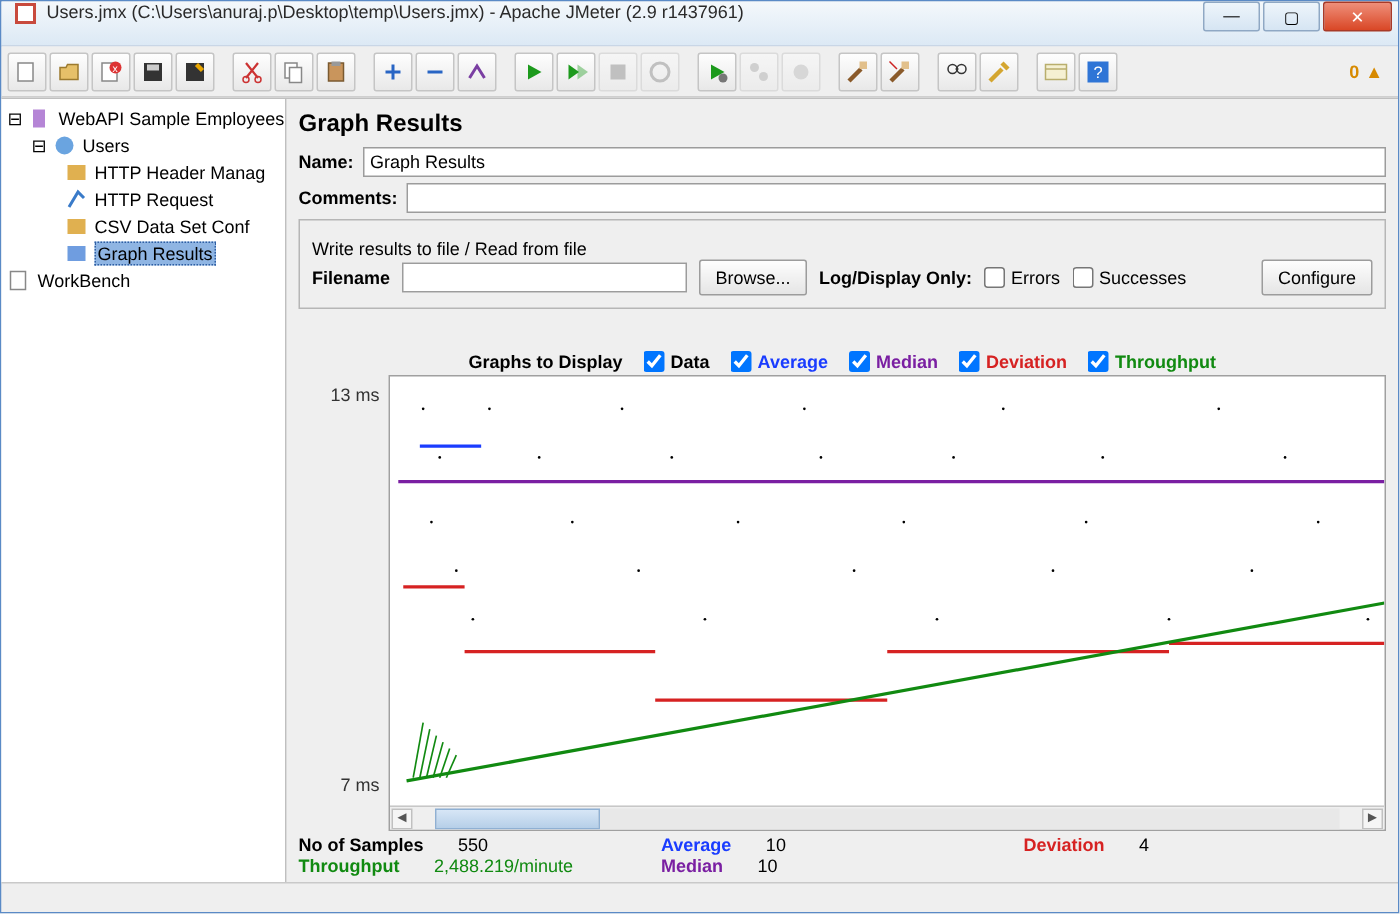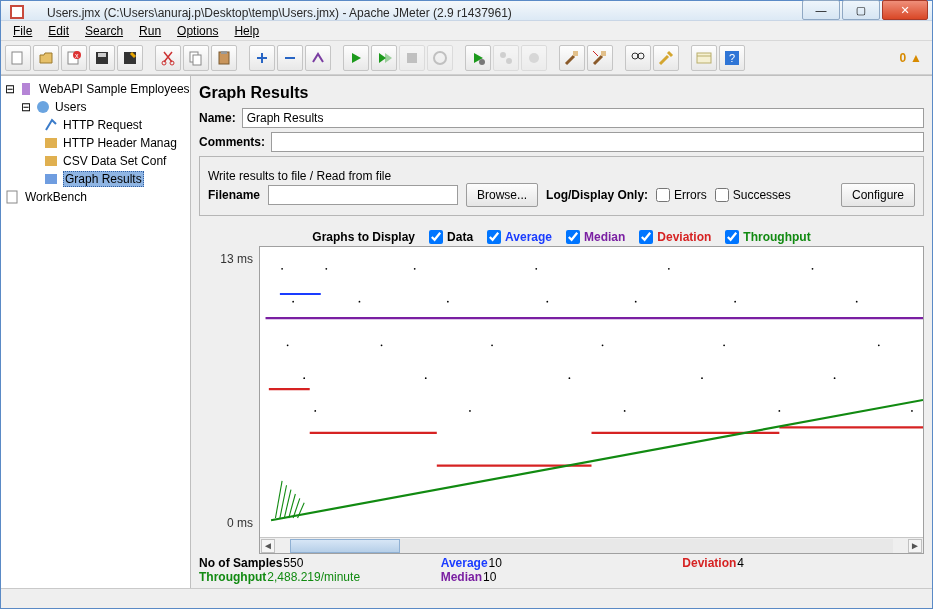--- a/index.html
+++ b/index.html
@@ -1,18 +1,18 @@
 <!DOCTYPE html>
 <html><head>
 <meta charset="utf-8">
 <style>
   * { box-sizing: border-box; margin: 0; padding: 0; }
   html, body { width: 933px; height: 609px; font-family: "Segoe UI", Tahoma, sans-serif; font-size: 12px; overflow: hidden; background: #fff; }
   .window { width: 933px; height: 609px; border: 1px solid #5a8ac6; display: flex; flex-direction: column; background: #f0f0f0; }
-  .titlebar { height: 20px; background: linear-gradient(#f4f8fb,#dce9f5); display: flex; align-items: flex-end; padding: 0 4px 0 8px; border-bottom: 1px solid #c9d6e6; gap: 16px; }
+  .titlebar { height: 30px; background: linear-gradient(#f4f8fb,#dce9f5); display: flex; align-items: flex-start; padding: 0 4px 0 8px; border-bottom: 1px solid #c9d6e6; }
   .titlebar .icon { width: 16px; height: 16px; margin-right: 6px; }
   .titlebar .title { flex: 1; font-size: 12px; color: #2a2a2a; }
   .winbtns { display: flex; gap: 2px; }
   .winbtn { width: 38px; height: 20px; border: 1px solid #8fa8c4; border-radius: 2px; display:flex; align-items:center; justify-content:center; background: linear-gradient(#eef5fb,#d6e5f3); font-size: 11px; }
   .winbtn.close { background: linear-gradient(#ef8f7a,#d94726); color:#fff; border-color:#a83a28; width: 46px; }
   .menubar { height: 20px; background:#f0f0f0; display:flex; align-items:center; padding: 0 6px; gap: 4px; border-bottom:1px solid #d8d8d8;}
   .menuitem { padding: 1px 6px; text-decoration: underline; text-decoration-color: inherit; cursor: default;}
   .toolbar { height: 34px; background:#efefef; border-bottom:1px solid #cfcfcf; display:flex; align-items:center; padding: 0 4px; gap:2px;}
   .tbtn { width:26px; height:26px; border:1px solid #c5c5c5; background:linear-gradient(#fefefe,#e8e8e8); border-radius:2px; display:flex; align-items:center; justify-content:center;}
   .tsep { width:8px; }
@@ -20,35 +20,35 @@
   .tree { width:190px; border-right:1px solid #bfbfbf; background:#fff; padding:4px 2px; overflow:hidden;}
   .treerow { display:flex; align-items:center; height:18px; gap:4px; padding-left: var(--ind,4px); white-space: nowrap;}
   .treerow .lbl { font-size:12px; }
   .treerow.sel .lbl{ background:#8fb5e3; border:1px dotted #2f5fa3; padding:0 1px;}
   .ticon { width:16px; height:16px; display:inline-block;}
   .main { flex:1; display:flex; flex-direction:column; padding:6px 8px 4px 8px; min-width:0; min-height:0;}
   .panel-title { font-size:16px; font-weight:bold; margin: 2px 0 6px 0;}
   .formrow { display:flex; align-items:center; gap:6px; margin-bottom:4px;}
   .formrow label { font-weight:bold; font-size:12px;}
   .textfield { flex:1; height:20px; border:1px solid #9c9c9c; background:#fff; padding:1px 4px; font-size:12px;}
-  .group { border:1px solid #b6b6b6; padding: 12px 8px 8px 8px; position: relative; margin-bottom:10px;}
+  .group { border:1px solid #b6b6b6; padding: 12px 8px 8px 8px; position: relative; margin-bottom:24px;}
   .inline { display:flex; align-items:center; gap:8px; flex-wrap:nowrap;}
   .btn { height:24px; padding: 2px 10px; border:1px solid #9c9c9c; background:linear-gradient(#fdfdfd,#e5e5e5); border-radius:2px; font-size:12px;}
   .chk { display:flex; gap:4px; font-size:12px;}
   .chk input { width:14px; height:14px;}
   .graphs-to { display:flex; align-items:center; gap:14px; justify-content:center; margin:4px 0 2px 0;}
   .plotarea { flex:1; display:flex; min-height:0;}
   .yaxis { width:60px; display:flex; flex-direction:column; justify-content:space-between; align-items:flex-end; padding:6px 6px 24px 0; font-size:12px; color:#333;}
   .plot { flex:1; border:1px solid #a0a0a0; background:#fff; position:relative; overflow:hidden;}
   .plot .scroll { position:absolute; left:0; right:0; bottom:0; height:16px; background:#efefef; border-top:1px solid #c7c7c7; display:flex; align-items:center;}
   .plot .scroll .track{ flex:1; height:14px; position:relative; margin:0 14px; background:#e8e8e8;}
   .plot .scroll .thumb{ position:absolute; left:0; width:110px; top:0; bottom:0; background:linear-gradient(#d7e6f6,#b6cfe8); border:1px solid #8fb0d3;}
   .plot .scroll .arr{ width:14px; height:14px; display:flex; align-items:center; justify-content:center; font-size:10px; color:#555; border:1px solid #c0c0c0; margin:0 1px; background:#f5f5f5;}
   .stats { display:grid; grid-template-columns: 1fr 1fr 1fr; font-size:12px; padding: 2px 0 0 0;}
-  .stat { display:flex; gap:1px;align-items:center;}
+  .stat { display:flex; gap:23px;align-items:center;}
   .stat .k{ font-weight:bold;}
   .statusbar { height:20px; border-top:1px solid #c9c9c9; background:#efefef;}
   svg line.median{stroke:#7a1fa2; stroke-width:2;}
   svg line.throughput{stroke:#118a11; stroke-width:2;}
   svg line.dev{ stroke:#d62222; stroke-width:2;}
   svg line.avg{ stroke:#1a3cff; stroke-width:2;}
   svg circle.dot{ fill:#000; r:0.8;}
 </style>
 </head>
 <body>
@@ -62,28 +62,20 @@
         </svg>
     </span>
     <span class="title">Users.jmx (C:\Users\anuraj.p\Desktop\temp\Users.jmx) - Apache JMeter (2.9 r1437961)</span>
     <div class="winbtns">
       <div class="winbtn">—</div>
       <div class="winbtn">▢</div>
       <div class="winbtn close">✕</div>
     </div>
   </div>
 
-  <div class="menubar">
-    <span class="menuitem">File</span>
-    <span class="menuitem">Edit</span>
-    <span class="menuitem">Search</span>
-    <span class="menuitem">Run</span>
-    <span class="menuitem">Options</span>
-    <span class="menuitem">Help</span>
-  </div>
 
   <div class="toolbar">
     <div class="tbtn">
         <svg width="16" height="16">
           <rect x="2" y="2" width="10" height="12" fill="#fff" stroke="#888"></rect>
         </svg>
       </div>
     <div class="tbtn">
         <svg width="16" height="16">
           <polygon points="2,5 6,5 7,3 14,3 14,13 2,13" fill="#e6c069" stroke="#9c7a2e"></polygon>
@@ -242,29 +234,29 @@
       </div>
       <div class="treerow" style="--ind:18px">
         <span>⊟</span>
         <span class="ticon"><svg width="16" height="16">
               <circle cx="8" cy="8" r="6" fill="#6aa4e0"></circle>
             </svg></span>
         <span class="lbl">Users</span>
       </div>
       <div class="treerow" style="--ind:40px">
         <span class="ticon"><svg width="16" height="16">
+              <rect x="2" y="3" width="12" height="10" fill="#e0b050"></rect>
+            </svg></span>
+        <span class="lbl">HTTP Header Manag</span>
+      </div>
+      <div class="treerow" style="--ind:40px">
+        <span class="ticon"><svg width="16" height="16">
               <path d="M3 13L9 3l4 4" stroke="#3a7bc9" stroke-width="2" fill="none"></path>
             </svg></span>
         <span class="lbl">HTTP Request</span>
-      </div>
-      <div class="treerow" style="--ind:40px">
-        <span class="ticon"><svg width="16" height="16">
-              <rect x="2" y="3" width="12" height="10" fill="#e0b050"></rect>
-            </svg></span>
-        <span class="lbl">HTTP Header Manag</span>
       </div>
       <div class="treerow" style="--ind:40px">
         <span class="ticon"><svg width="16" height="16">
               <rect x="2" y="3" width="12" height="10" fill="#e0b050"></rect>
             </svg></span>
         <span class="lbl">CSV Data Set Conf</span>
       </div>
       <div class="treerow sel" style="--ind:40px">
         <span class="ticon"><svg width="16" height="16">
               <rect x="2" y="3" width="12" height="10" fill="#6f9de0"></rect>
@@ -330,21 +322,21 @@
           </label>
         <label class="chk">
             <input type="checkbox" checked="" style="">
             <b style="color:#118a11">Throughput</b>
           </label>
       </div>
 
       <div class="plotarea">
         <div class="yaxis">
           <span>13 ms</span>
-          <span>0 ms</span>
+          <span>7 ms</span>
         </div>
         <div class="plot">
           <svg width="100%" height="100%" viewBox="0 0 600 280" preserveAspectRatio="none">
 
             <line class="median" x1="5" y1="65" x2="600" y2="65"></line>
 
             <line class="avg" x1="18" y1="43" x2="55" y2="43"></line>
 
             <line class="dev" x1="8" y1="130" x2="45" y2="130"></line>
             <line class="dev" x1="45" y1="170" x2="160" y2="170"></line>

